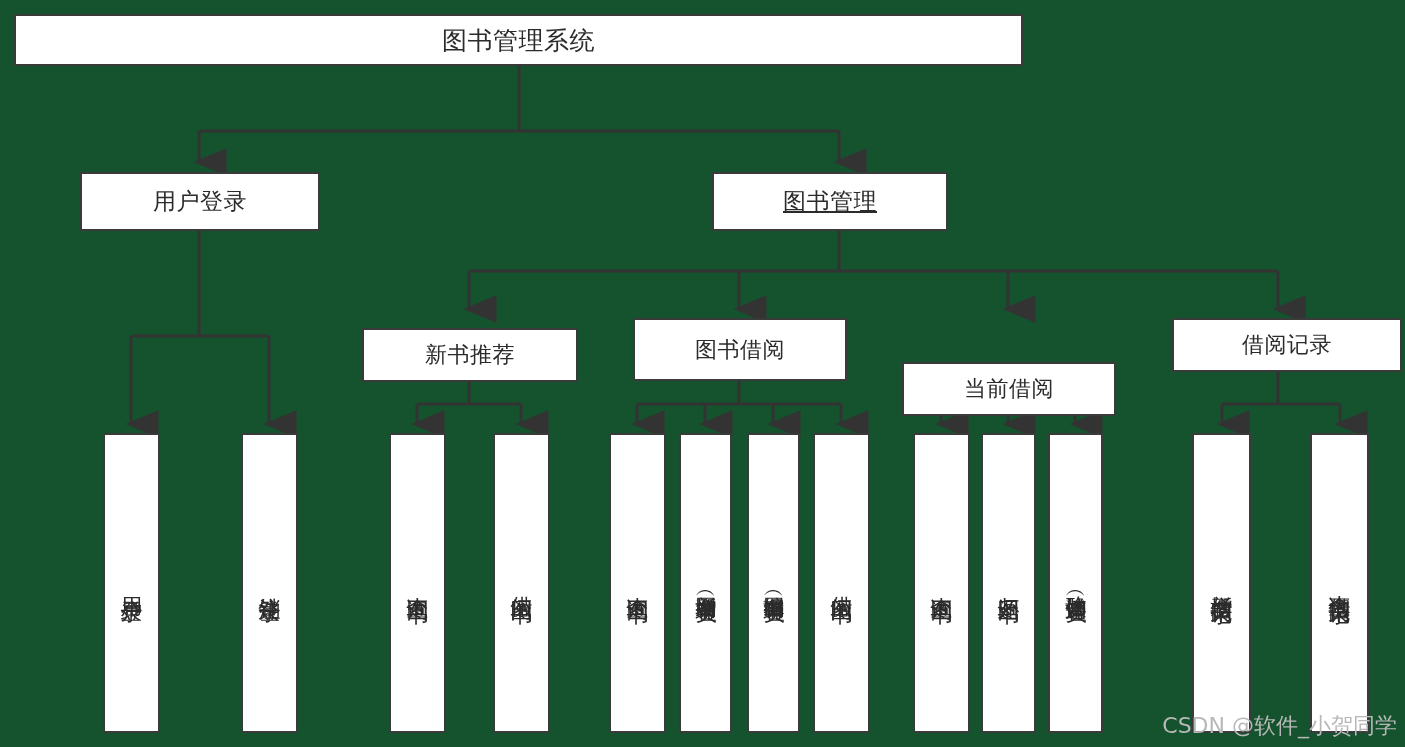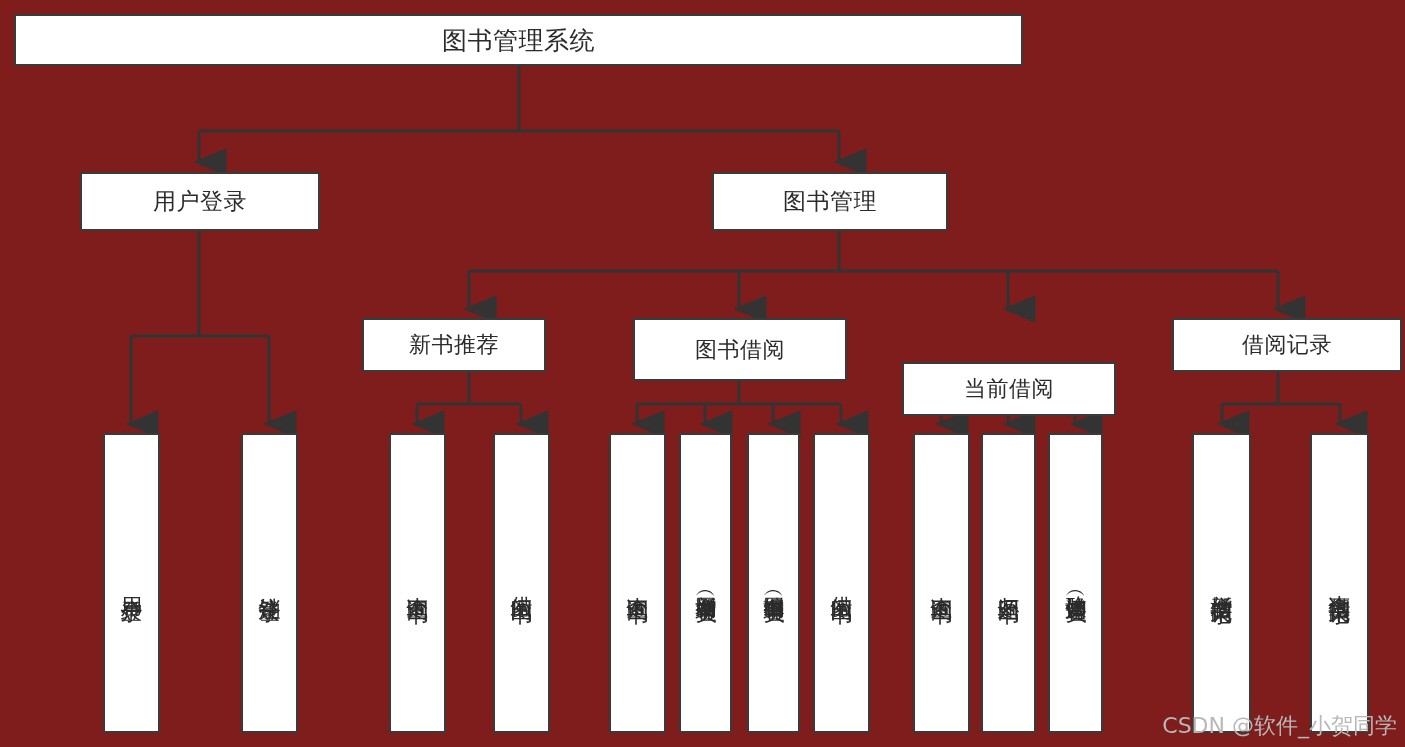--- a/index.html
+++ b/index.html
@@ -8,21 +8,21 @@
     padding: 0;
     background: #ffffff;
   }
   body {
     font-family: "DejaVu Sans", "Liberation Sans", sans-serif;
   }
   #diagram-root {
     position: relative;
     width: 1405px;
     height: 747px;
-    background: #7f1d1d;
+    background: #14532d;
     overflow: hidden;
   }
   #wires {
     position: absolute;
     left: 0;
     top: 0;
     width: 1405px;
     height: 747px;
     pointer-events: none;
   }
@@ -140,25 +140,25 @@
     </g>
   </svg>
 
   <div class="node lvl1" style="left:14px; top:14px; width:1009px; height:52px;">
     <span class="node-label">图书管理系统</span>
   </div>
 
   <div class="node lvl2" style="left:80px; top:172px; width:240px; height:59px;">
     <span class="node-label">用户登录</span>
   </div>
-  <div class="node lvl2" style="left:712px; top:172px; width:236px; height:59px;">
+  <div class="node lvl2" style="left:712px; top:172px; width:236px; height:59px;text-decoration:underline;">
     <span class="node-label">图书管理</span>
   </div>
 
-  <div class="node lvl3" style="left:362px; top:318px; width:184px; height:54px;">
+  <div class="node lvl3" style="left:362px; top:328px; width:216px; height:54px;">
     <span class="node-label">新书推荐</span>
   </div>
   <div class="node lvl3" style="left:633px; top:318px; width:214px; height:63px;">
     <span class="node-label">图书借阅</span>
   </div>
   <div class="node lvl3" style="left:902px; top:318px; width:214px; height:54px;margin-top:44px;">
     <span class="node-label">当前借阅</span>
   </div>
   <div class="node lvl3" style="left:1172px; top:318px; width:230px; height:54px;">
     <span class="node-label">借阅记录</span>

